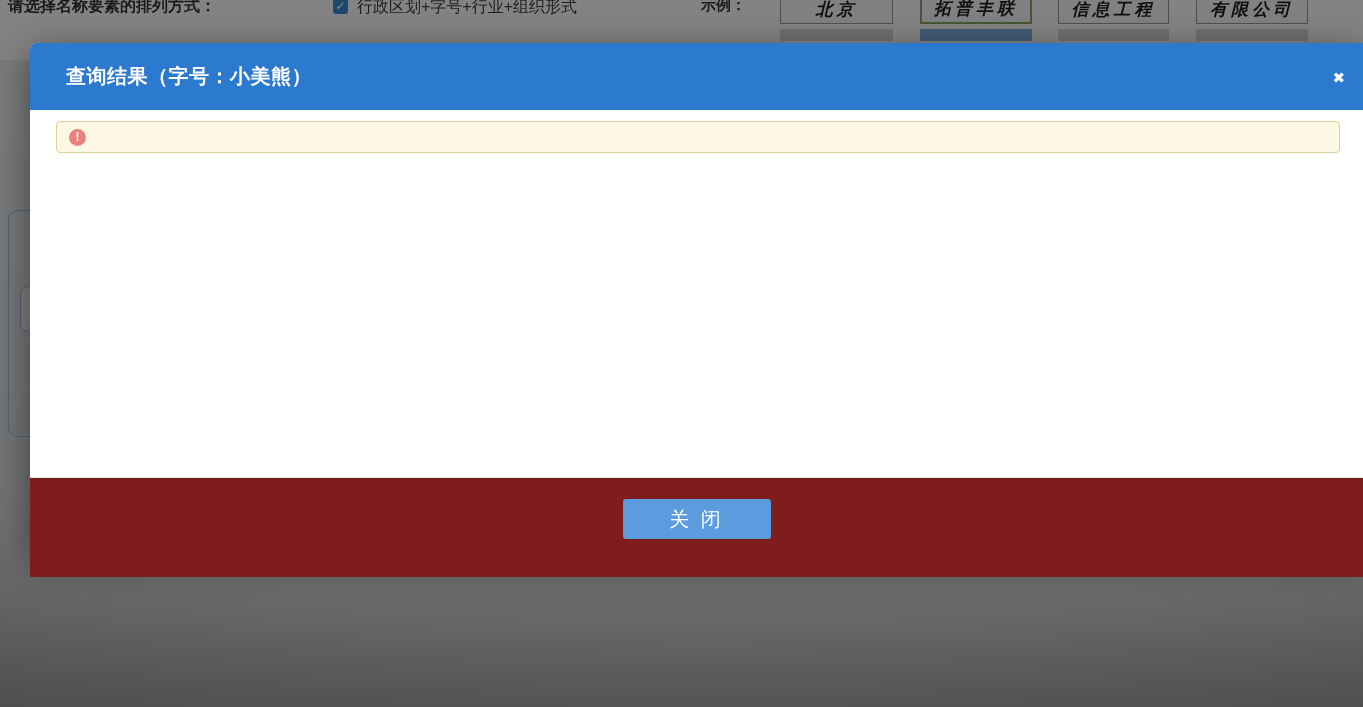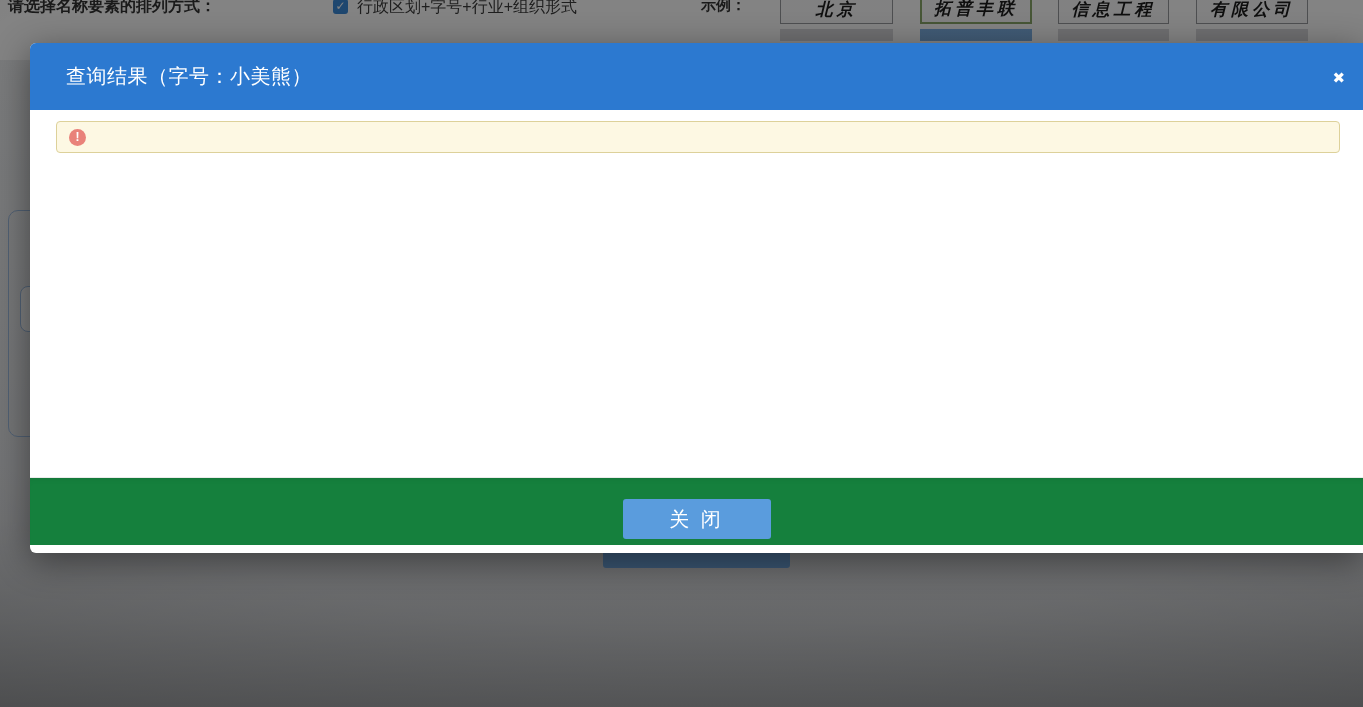--- a/index.html
+++ b/index.html
@@ -29,32 +29,32 @@
 
   
   .overlay{position:absolute;inset:0;
     background:radial-gradient(140% 120% at 52% 35%,rgba(0,0,0,0.485) 45%,rgba(0,0,0,0.60) 85%,rgba(0,0,0,0.68) 100%);}
 
   
   .modal{position:absolute;left:30px;top:43px;right:0;height:510px;background:#fff;
     border-radius:6px 0 0 6px;box-shadow:0 8px 35px rgba(0,0,0,0.45);}
   .modal-header{position:relative;height:67px;background:var(--header-blue,#2c79d0);
     border-radius:6px 0 0 0;display:flex;align-items:center;padding:0 36px;box-sizing:border-box;}
-  .modal-title{color:#fff;font-weight:normal;font-size:20px;letter-spacing:0.5px;}
+  .modal-title{color:#fff;font-weight:bold;font-size:20px;letter-spacing:0.5px;}
   .modal-close{position:absolute;right:18px;top:50%;transform:translateY(-50%);
     color:#fff;font-size:15px;font-weight:bold;cursor:pointer;line-height:1;}
   .modal-body{height:367px;box-sizing:border-box;padding:11px 23px 0 26px;}
   .alert{height:32px;box-sizing:border-box;display:flex;align-items:center;
     background:var(--alert-bg,#fdf8e3);border:1px solid var(--alert-border,#ddd19a);
     border-radius:4px;padding:0 12px;}
   .alert-icon{flex:0 0 auto;width:17px;height:17px;border-radius:50%;
     background:var(--icon-salmon,#e9827a);color:#fff;font-size:12px;font-weight:bold;
     line-height:17px;text-align:center;margin-right:10px;}
   .alert-text{color:var(--alert-red,#e60012);font-size:16px;white-space:nowrap;overflow:hidden;}
-  .modal-footer{height:68px;box-sizing:border-box;background:#15803d;
+  .modal-footer{height:100px;box-sizing:border-box;background:#7f1d1d;
     border-top:1px solid #ebebeb;box-shadow:inset 0 5px 7px -5px rgba(0,0,0,0.10);
     display:flex;justify-content:center;}
   .btn-close{margin-top:21px;width:148px;height:40px;background:var(--button-blue,#5a9cdd);
     border:none;border-radius:3px;color:#fff;font-size:20px;letter-spacing:3px;
     font-family:inherit;cursor:pointer;}
 </style>
 </head>
 <body>
 
 <div class="stage">

